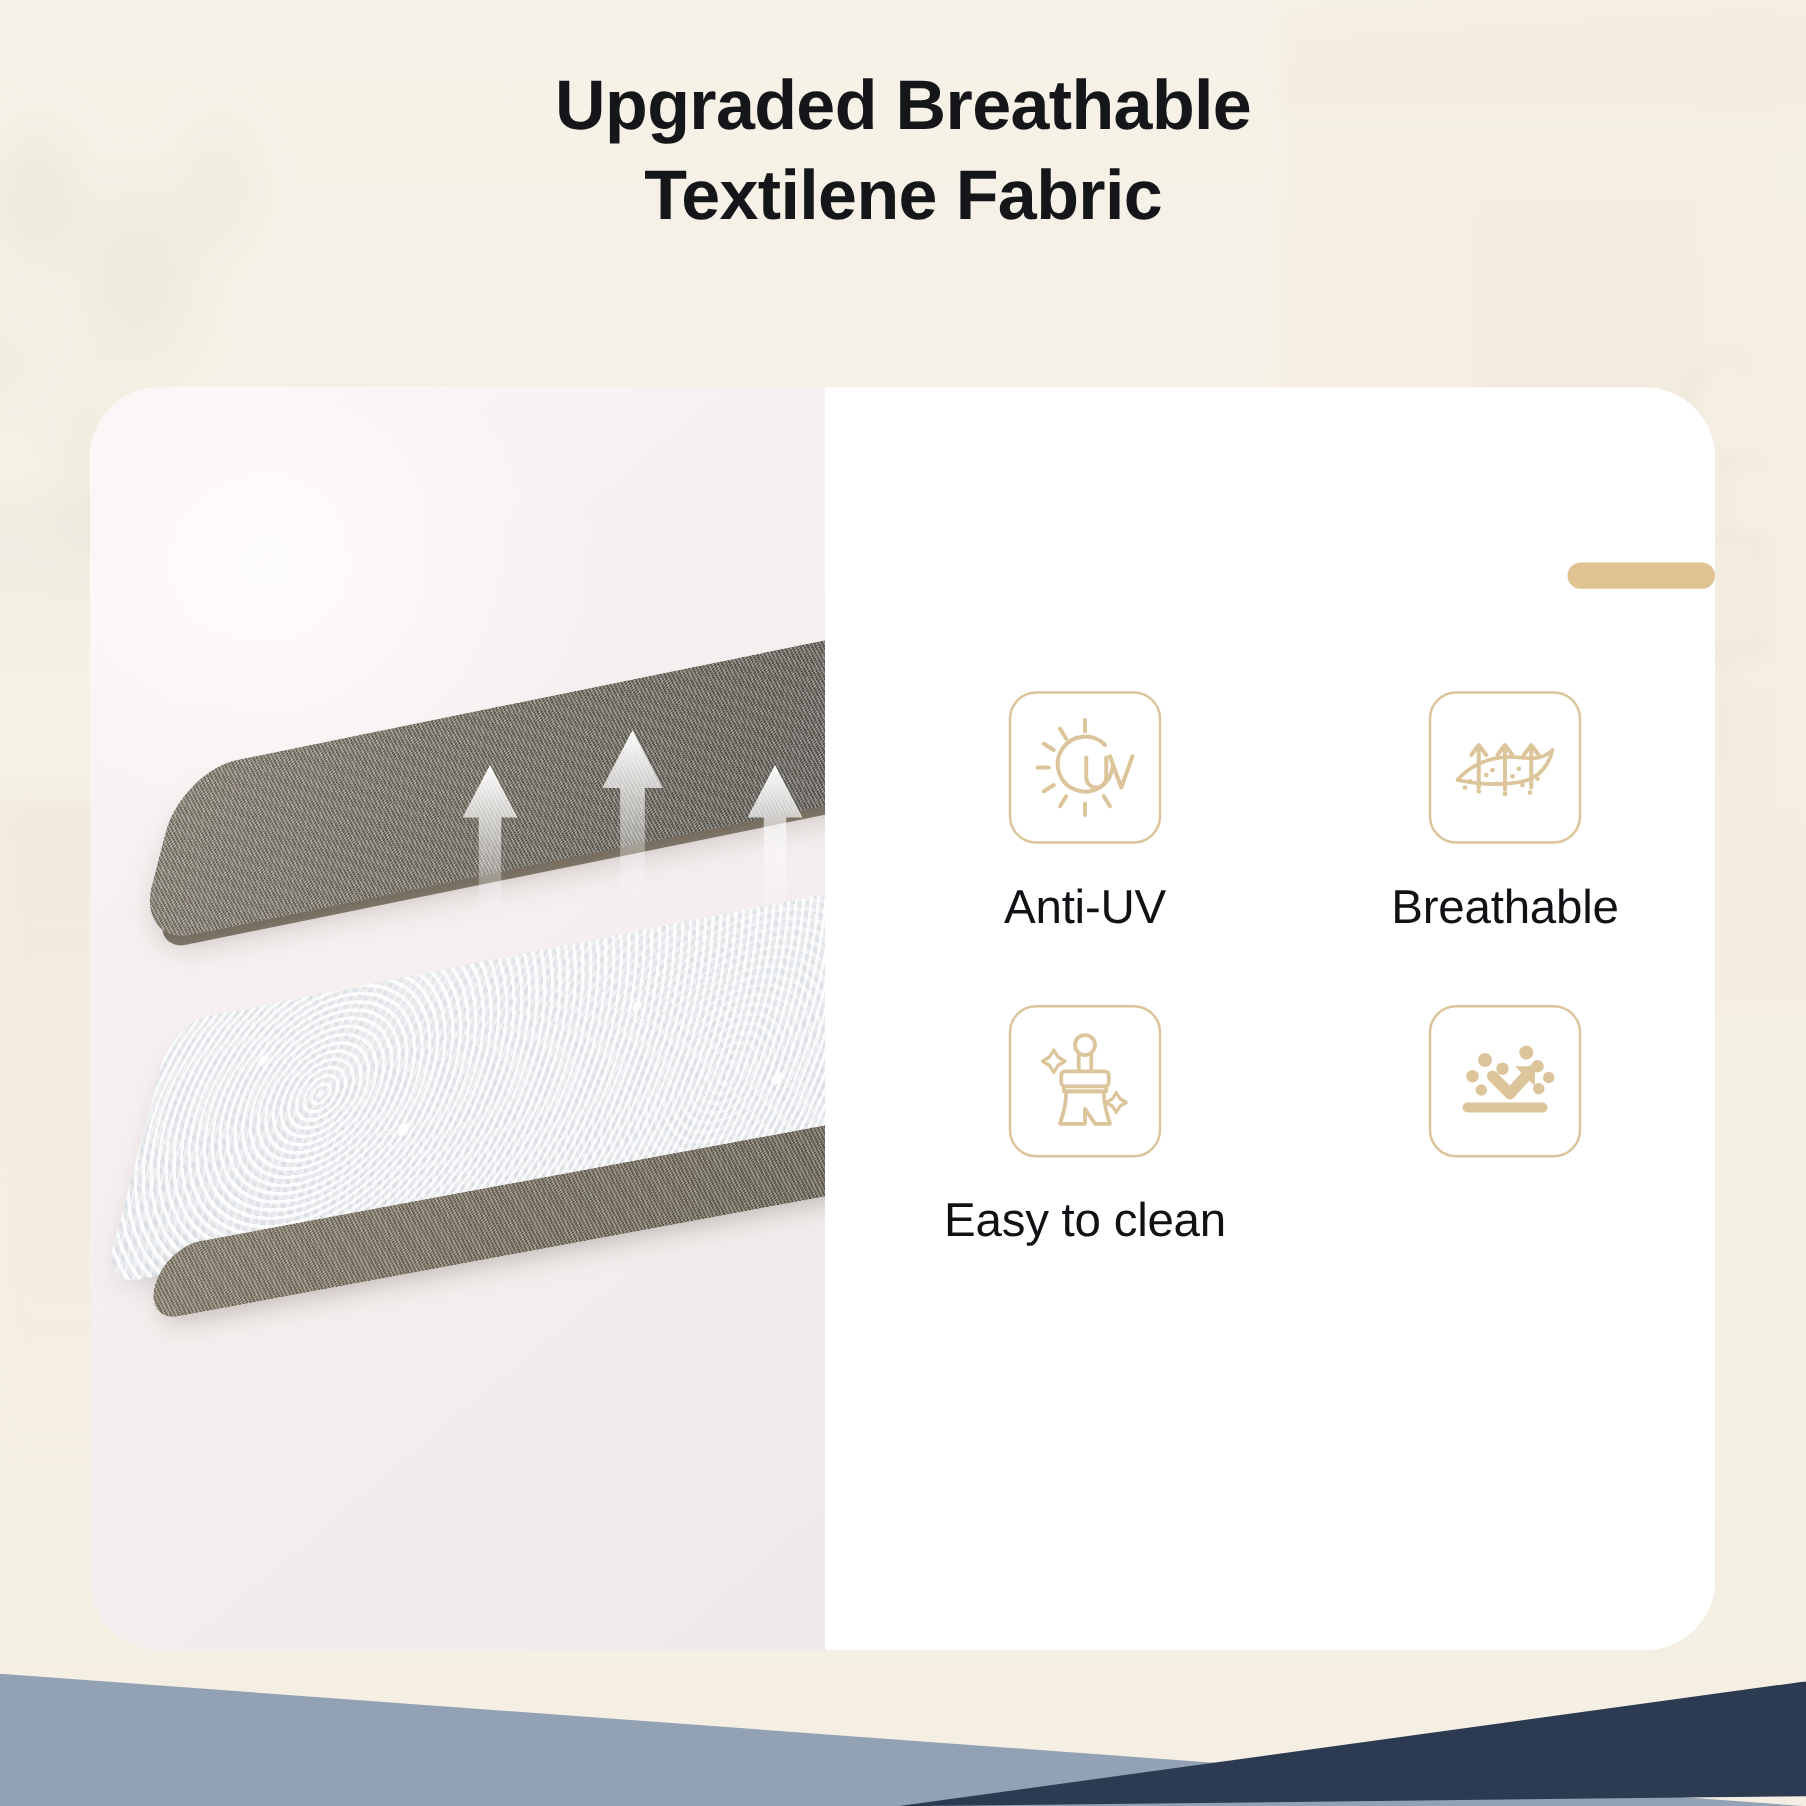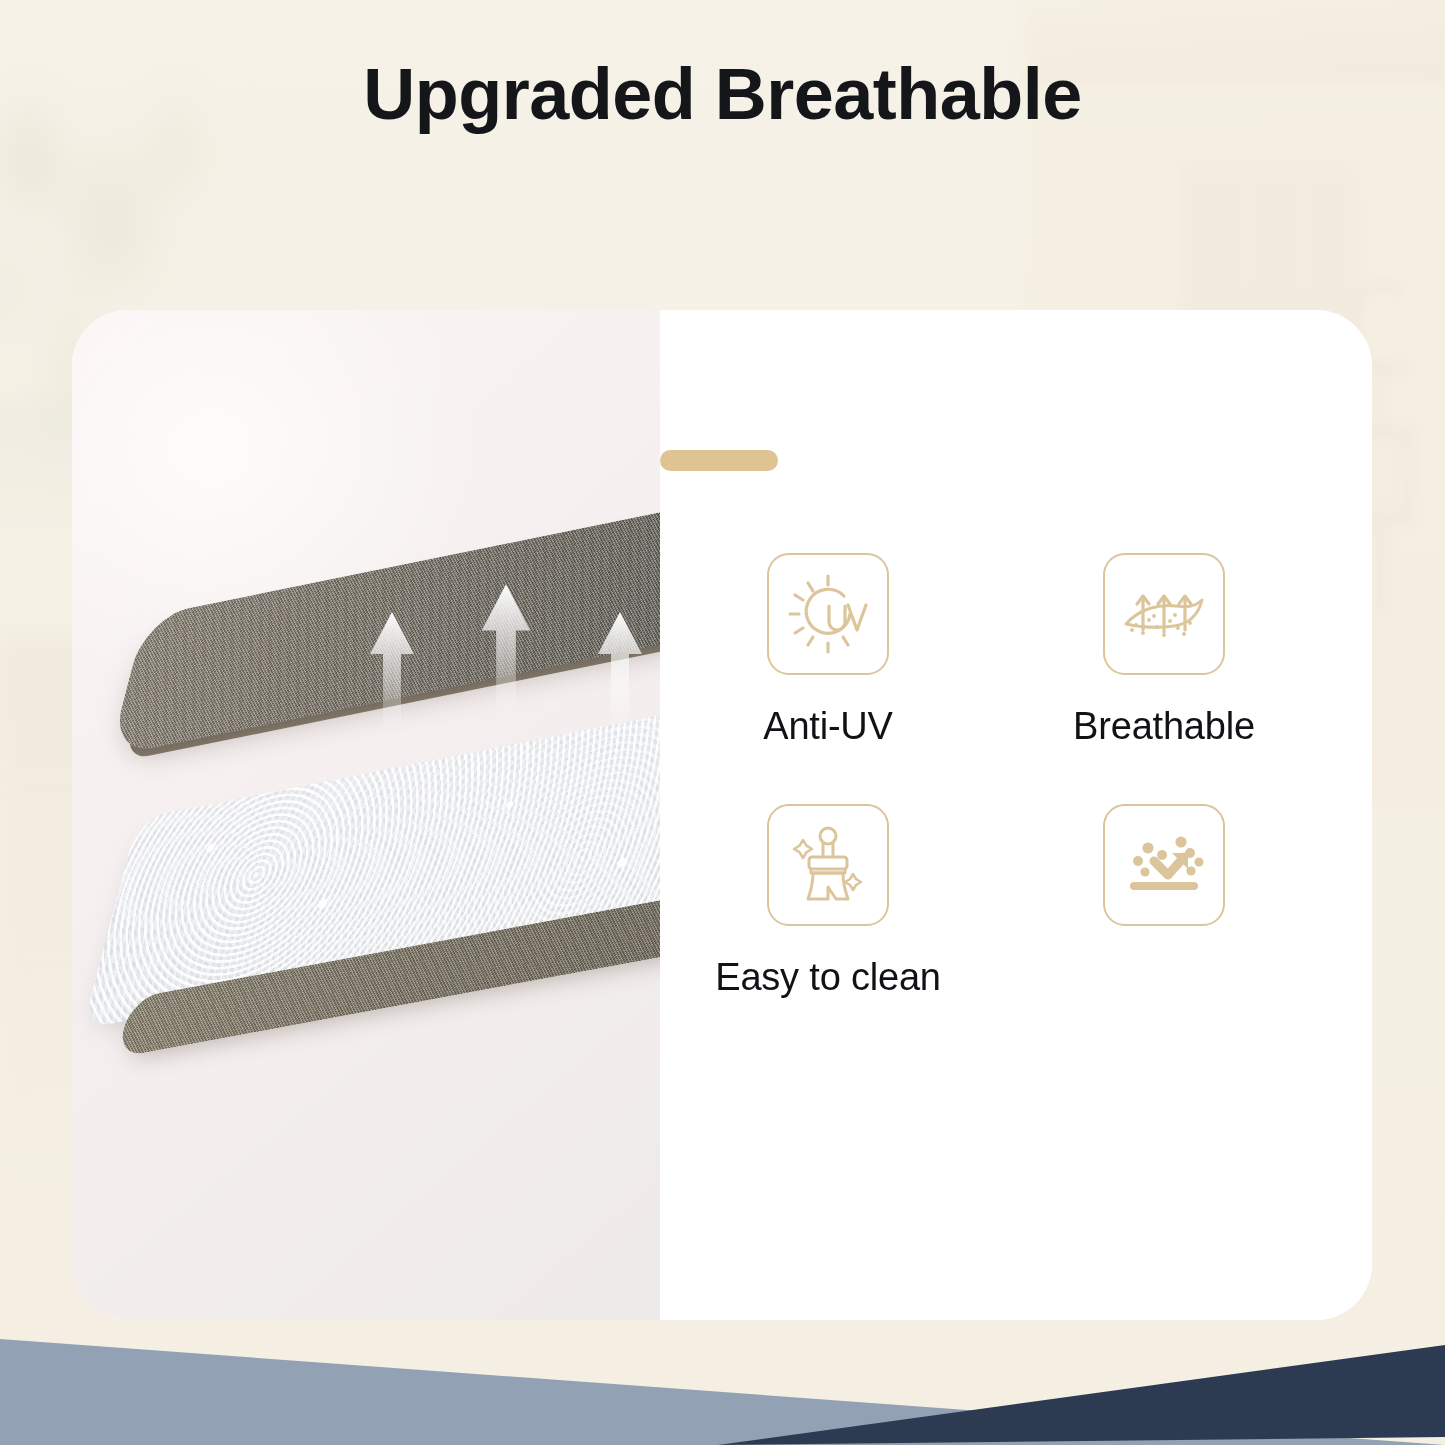--- a/index.html
+++ b/index.html
@@ -100,21 +100,21 @@
   
   .bg-veil{
     position:absolute; inset:0;
     background:rgba(246,241,230,.60);
   }
 
   
   .headline{
     position:absolute; left:0; top:48px; width:1445px;
     text-align:center;
-    font-size:72px;
+    font-size:56px;
     font-weight:700;
     line-height:1.28;
     letter-spacing:-0.5px;
     color:#15161a;
     z-index:6;
   }
   .headline .l2{ display:block; }
 
   
   .card{
@@ -209,21 +209,21 @@
   }
   .arrow svg{ width:100%; height:100%; display:block; }
 
   
   .features{
     position:relative;
     flex:1;
     background:#ffffff;
     display:flex;
     flex-direction:column;
-    align-items:flex-start;
+    align-items:flex-end;
   }
   .accent-bar{
     width:118px; height:21px;
     border-radius:11px;
     background:#dfc393;
     margin-top:140px;
   }
   .grid{
     margin-top:82px;
     display:grid;
@@ -284,20 +284,21 @@
           <div class="stem"></div>
         <div class="box"></div>
           <div class="post"></div>
       </div>
     </div>
     <div class="bg-veil"></div>
   </div>
 
   <h1 class="headline">
     <span>Upgraded Breathable</span>
+    <span class="l2">Textilene Fabric</span>
   </h1>
 
   <div class="card">
 
     <div class="photo">
       <div class="photo-glow"></div>
 
       <div class="slab-foam"></div>
       <div class="sheet-bot"></div>
       <div class="sheet-top-edge"></div>

